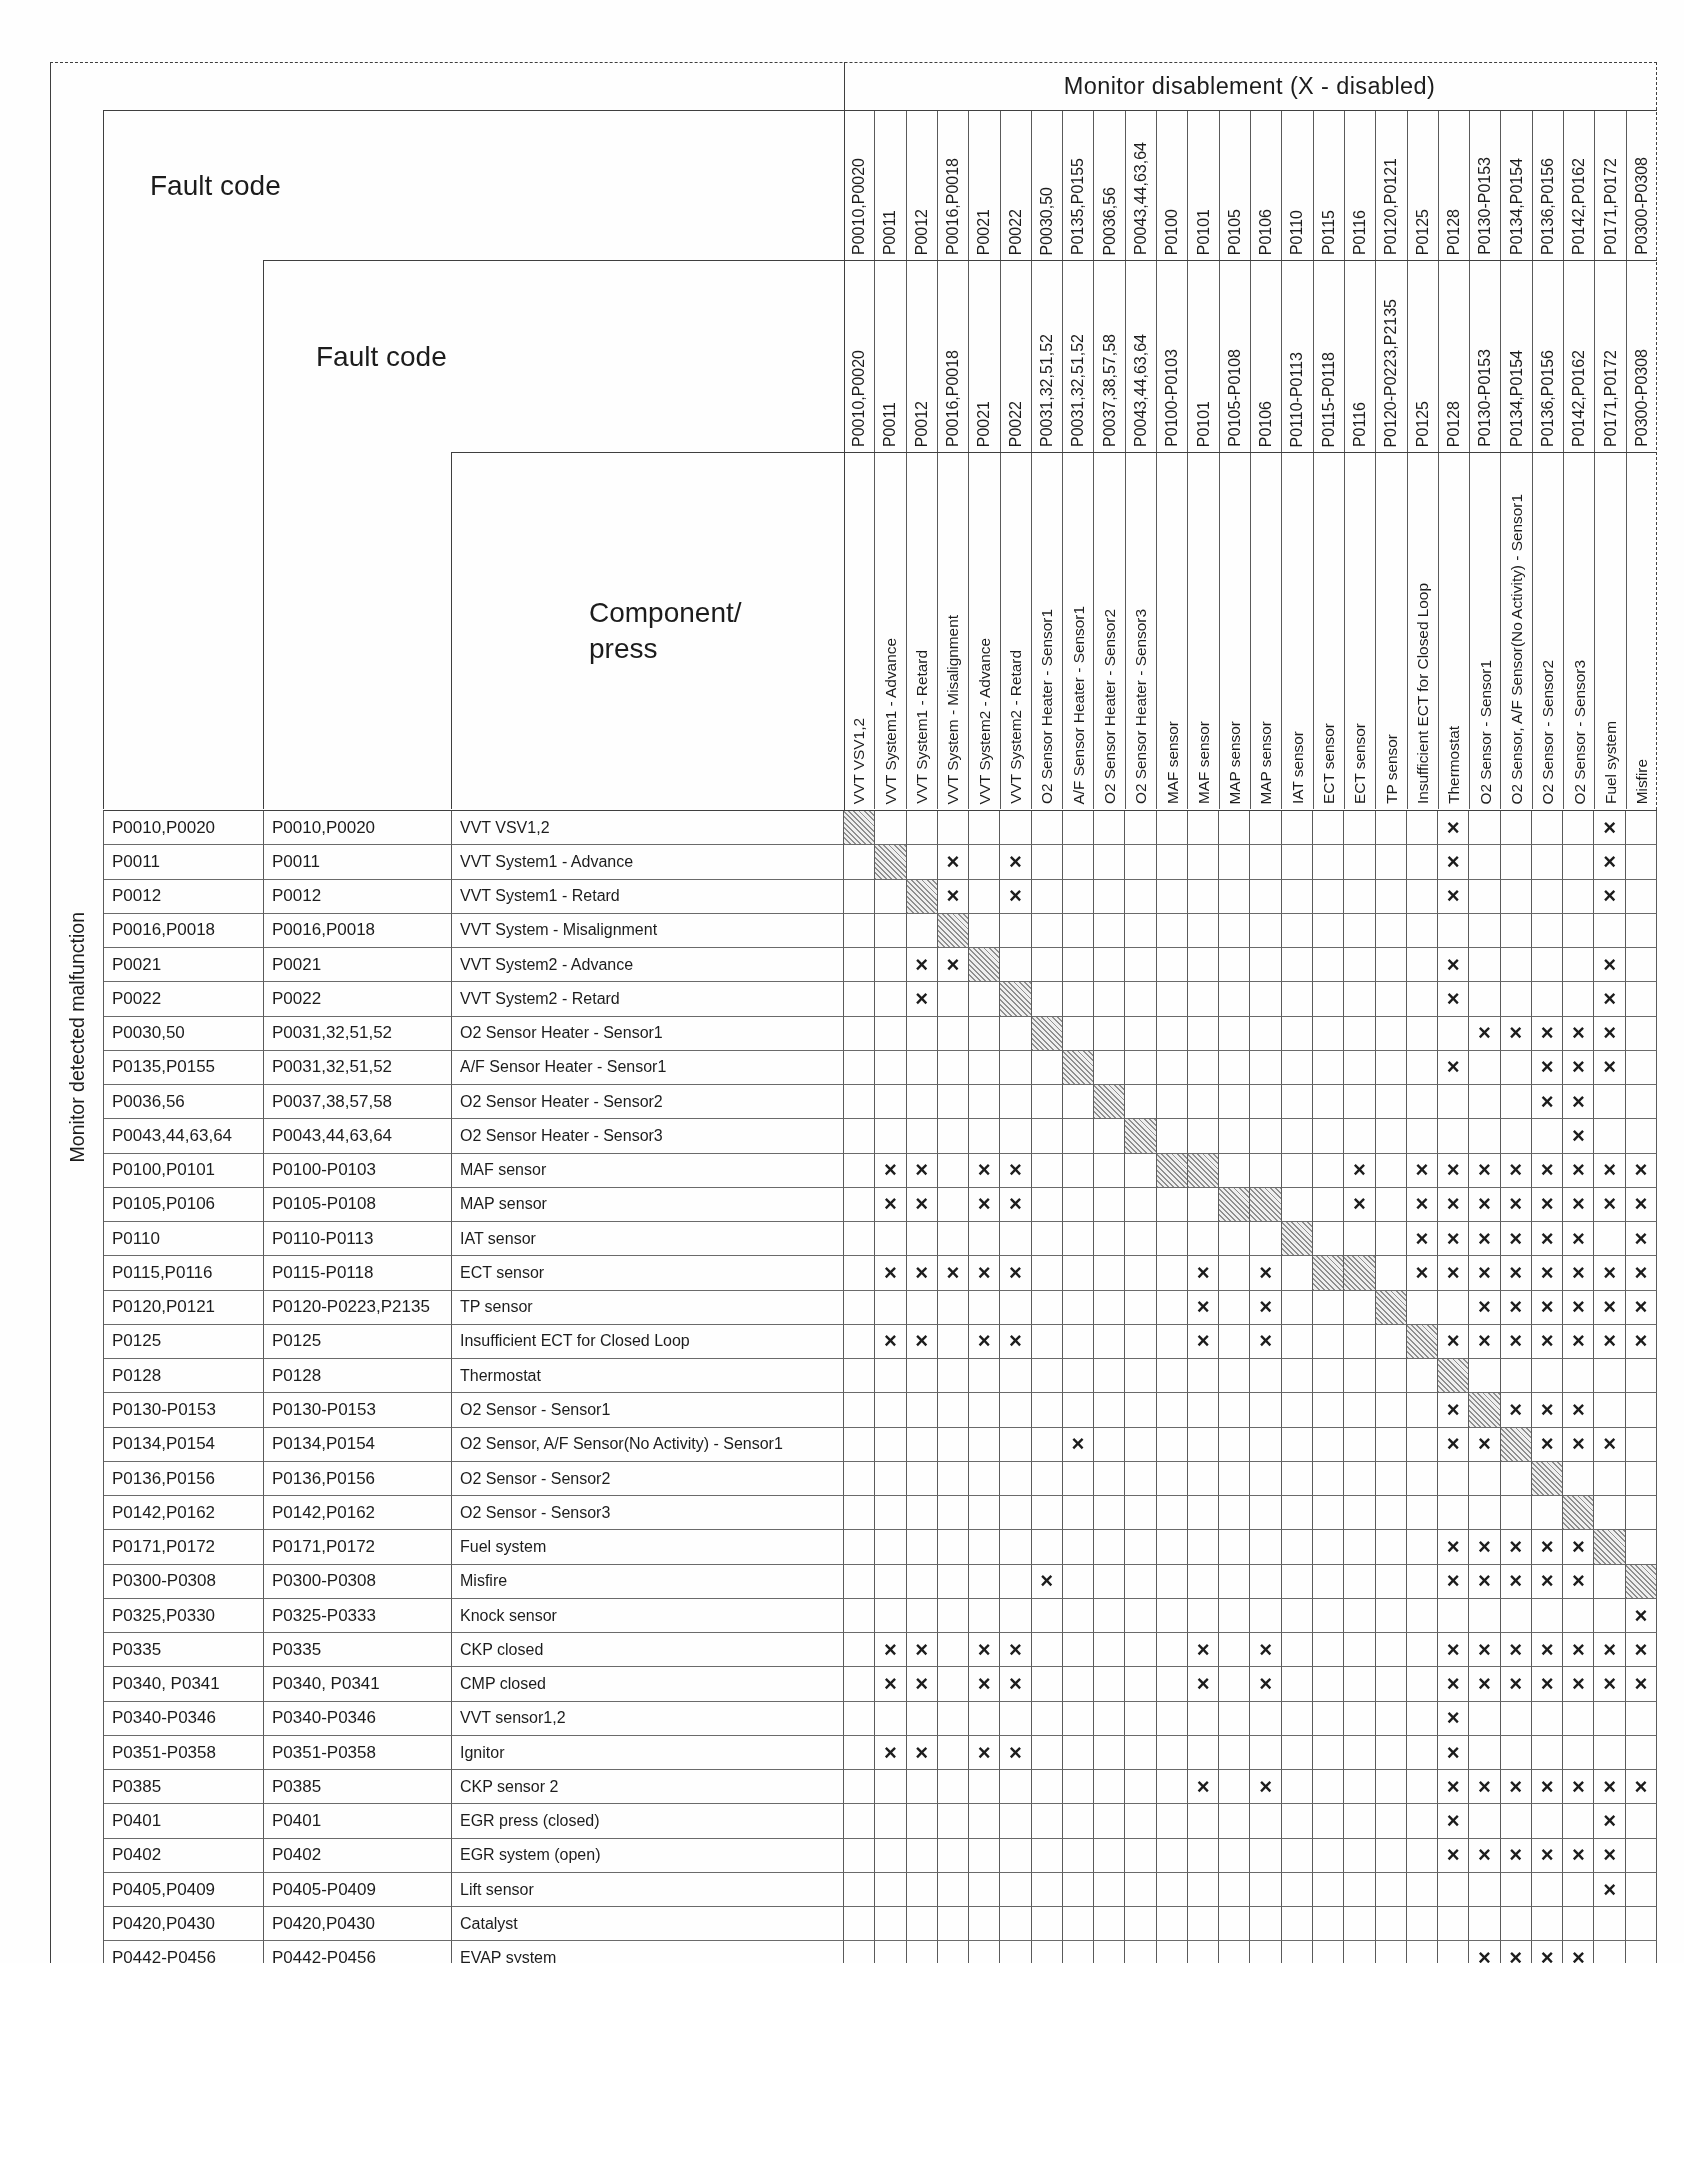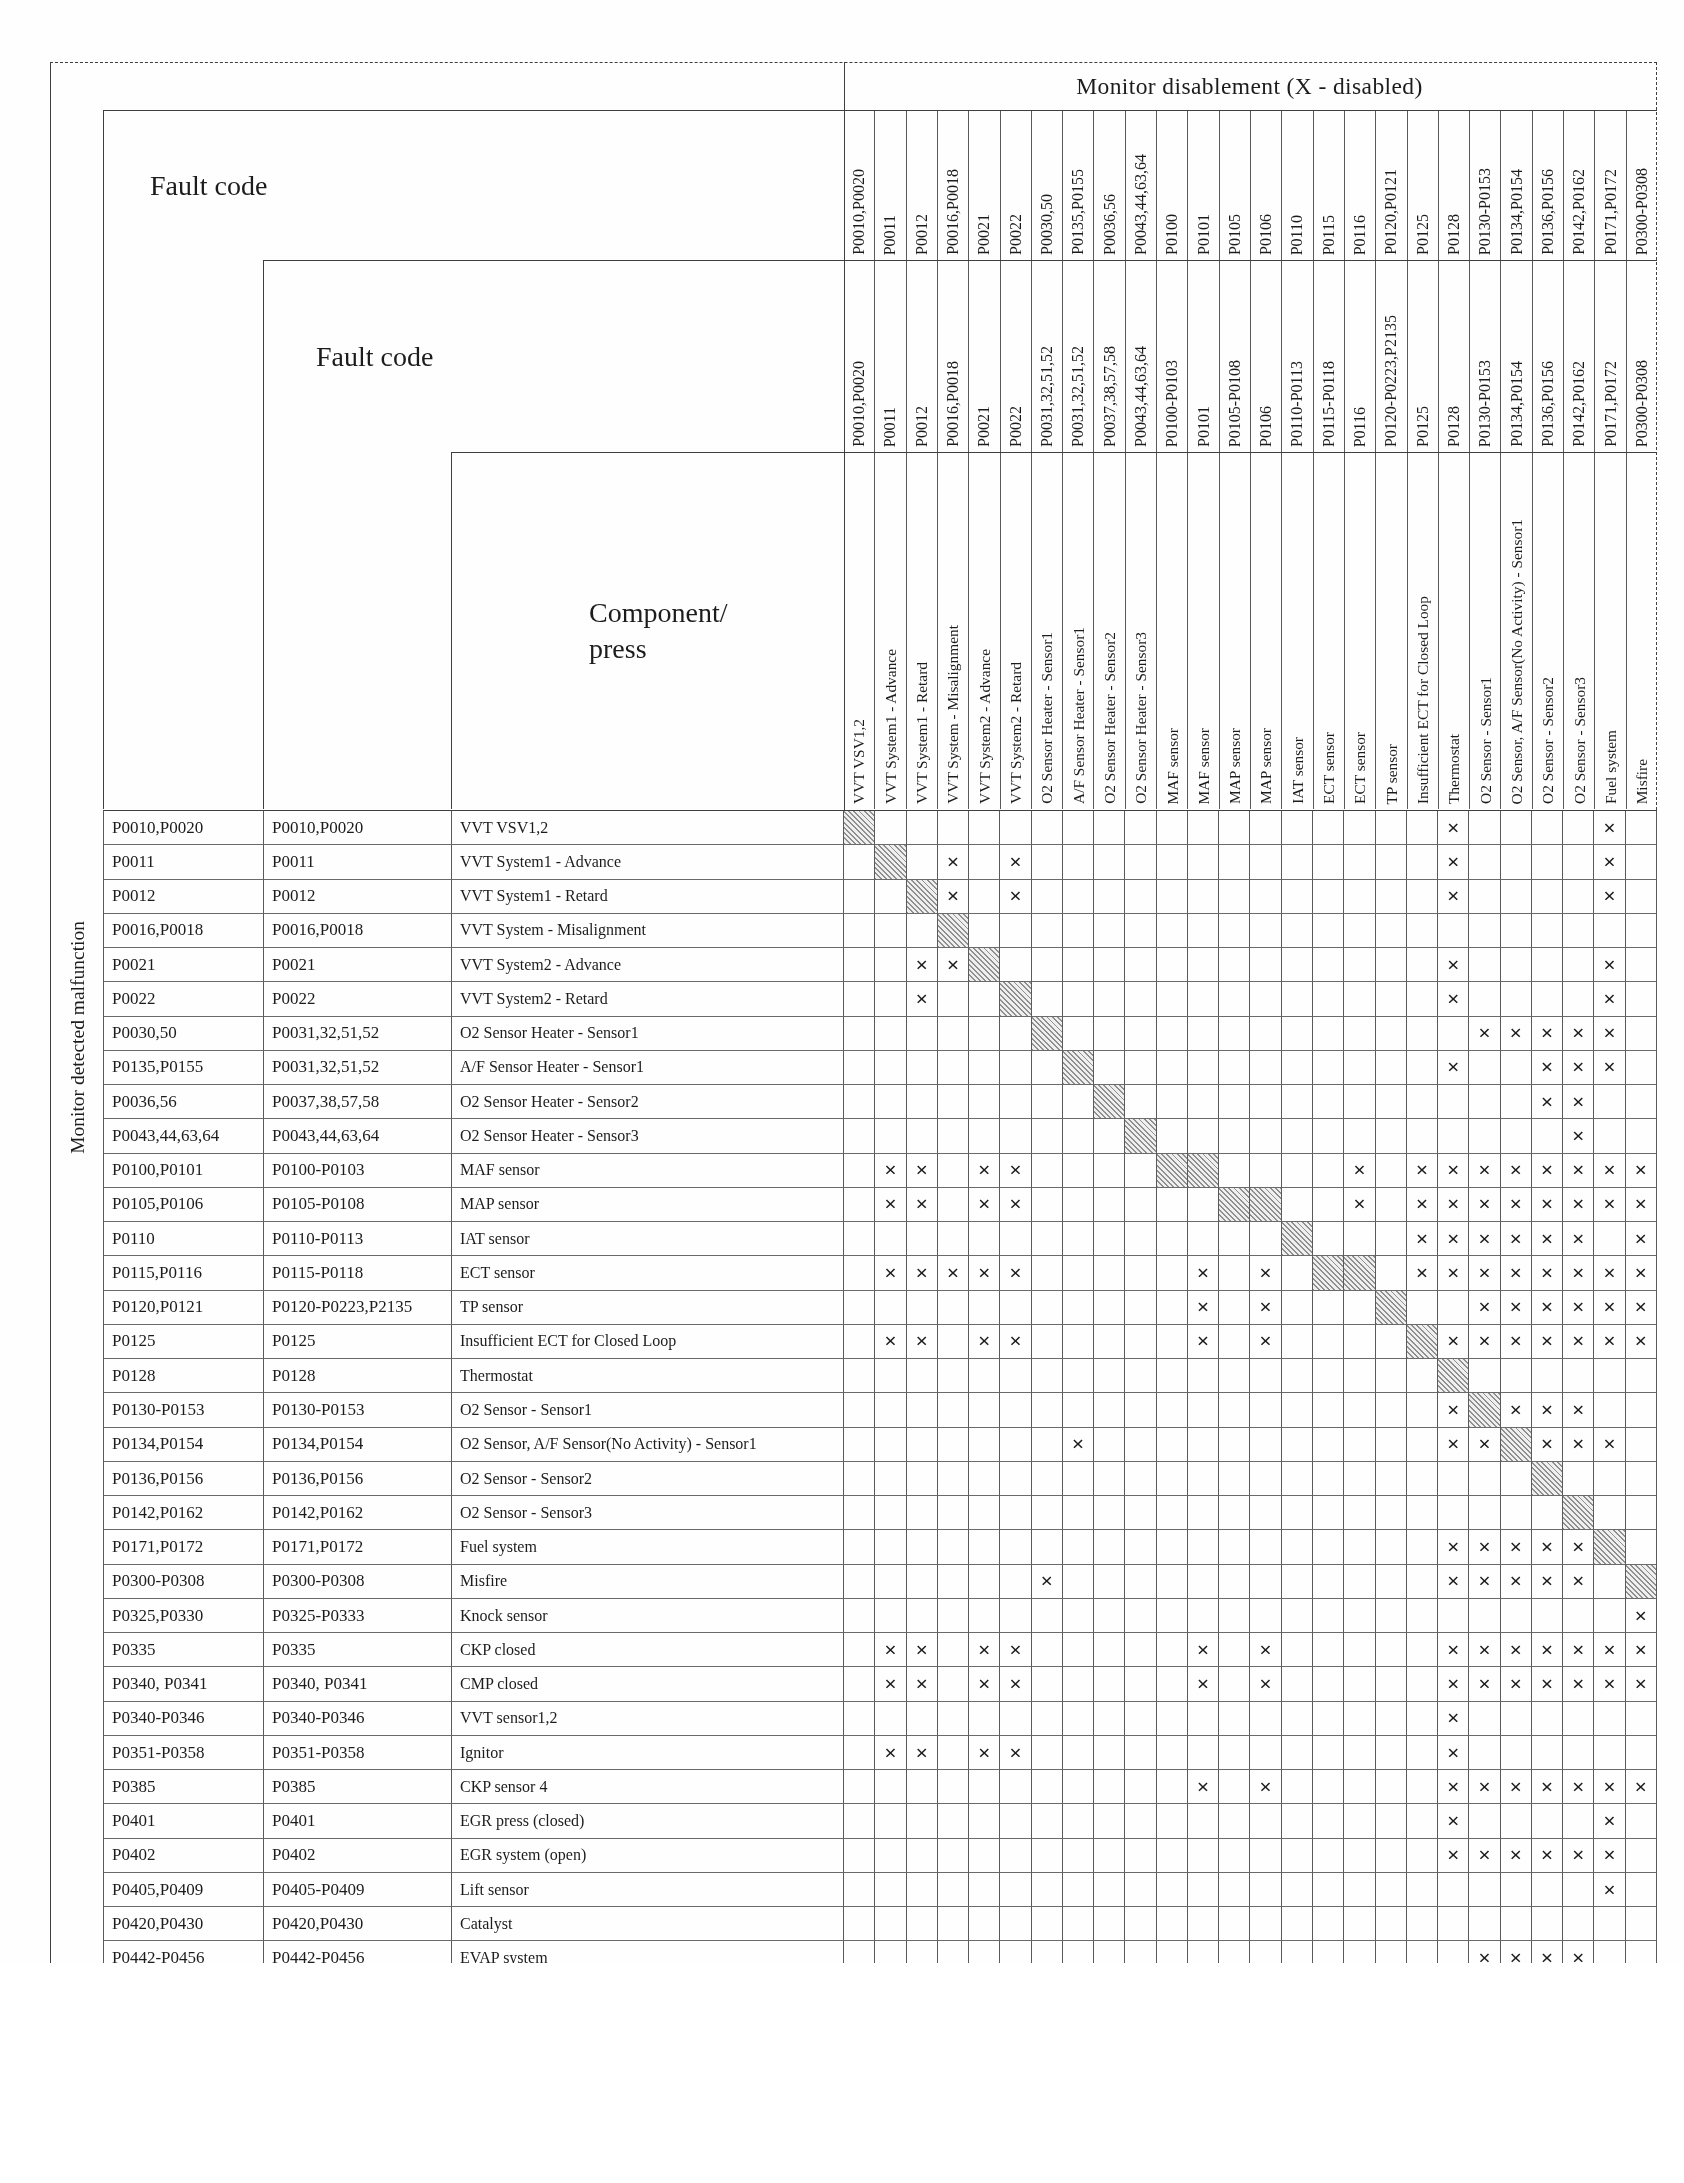--- a/index.html
+++ b/index.html
@@ -1,19 +1,19 @@
 <!DOCTYPE html>
 <html style="font-size:13px"><head>
 <meta charset="utf-8">
 <style>
   * { box-sizing: border-box; }
   html,body { margin:0; padding:0; background:#ffffff; }
   #page {
     position:relative; width:1685px; height:1963px; background:#fefefe;
-    font-family:Liberation Serif, serif; color:#1c1c1c;
+    font-family:Liberation Sans, sans-serif; color:#1c1c1c;
     overflow:hidden;
   }
   .abs { position:absolute; }
 
   
   #outer {
     left:50px; top:62px; width:1607px; height:1948px;
     border:1.6px solid #3f3f3f; border-top-style:dashed; border-right-style:dashed;
   }
 
@@ -1166,21 +1166,21 @@
       <div class="mcell"></div>
       <div class="mcell">×</div>
       <div class="mcell"></div>
       <div class="mcell"></div>
       <div class="mcell"></div>
       <div class="mcell"></div>
       <div class="mcell"></div>
       <div class="mcell"></div>
       <div class="lcell c1">P0385</div>
       <div class="lcell c2">P0385</div>
-      <div class="lcell c3">CKP sensor 4</div>
+      <div class="lcell c3">CKP sensor 2</div>
       <div class="mcell"></div>
       <div class="mcell"></div>
       <div class="mcell"></div>
       <div class="mcell"></div>
       <div class="mcell"></div>
       <div class="mcell"></div>
       <div class="mcell"></div>
       <div class="mcell"></div>
       <div class="mcell"></div>
       <div class="mcell"></div>

